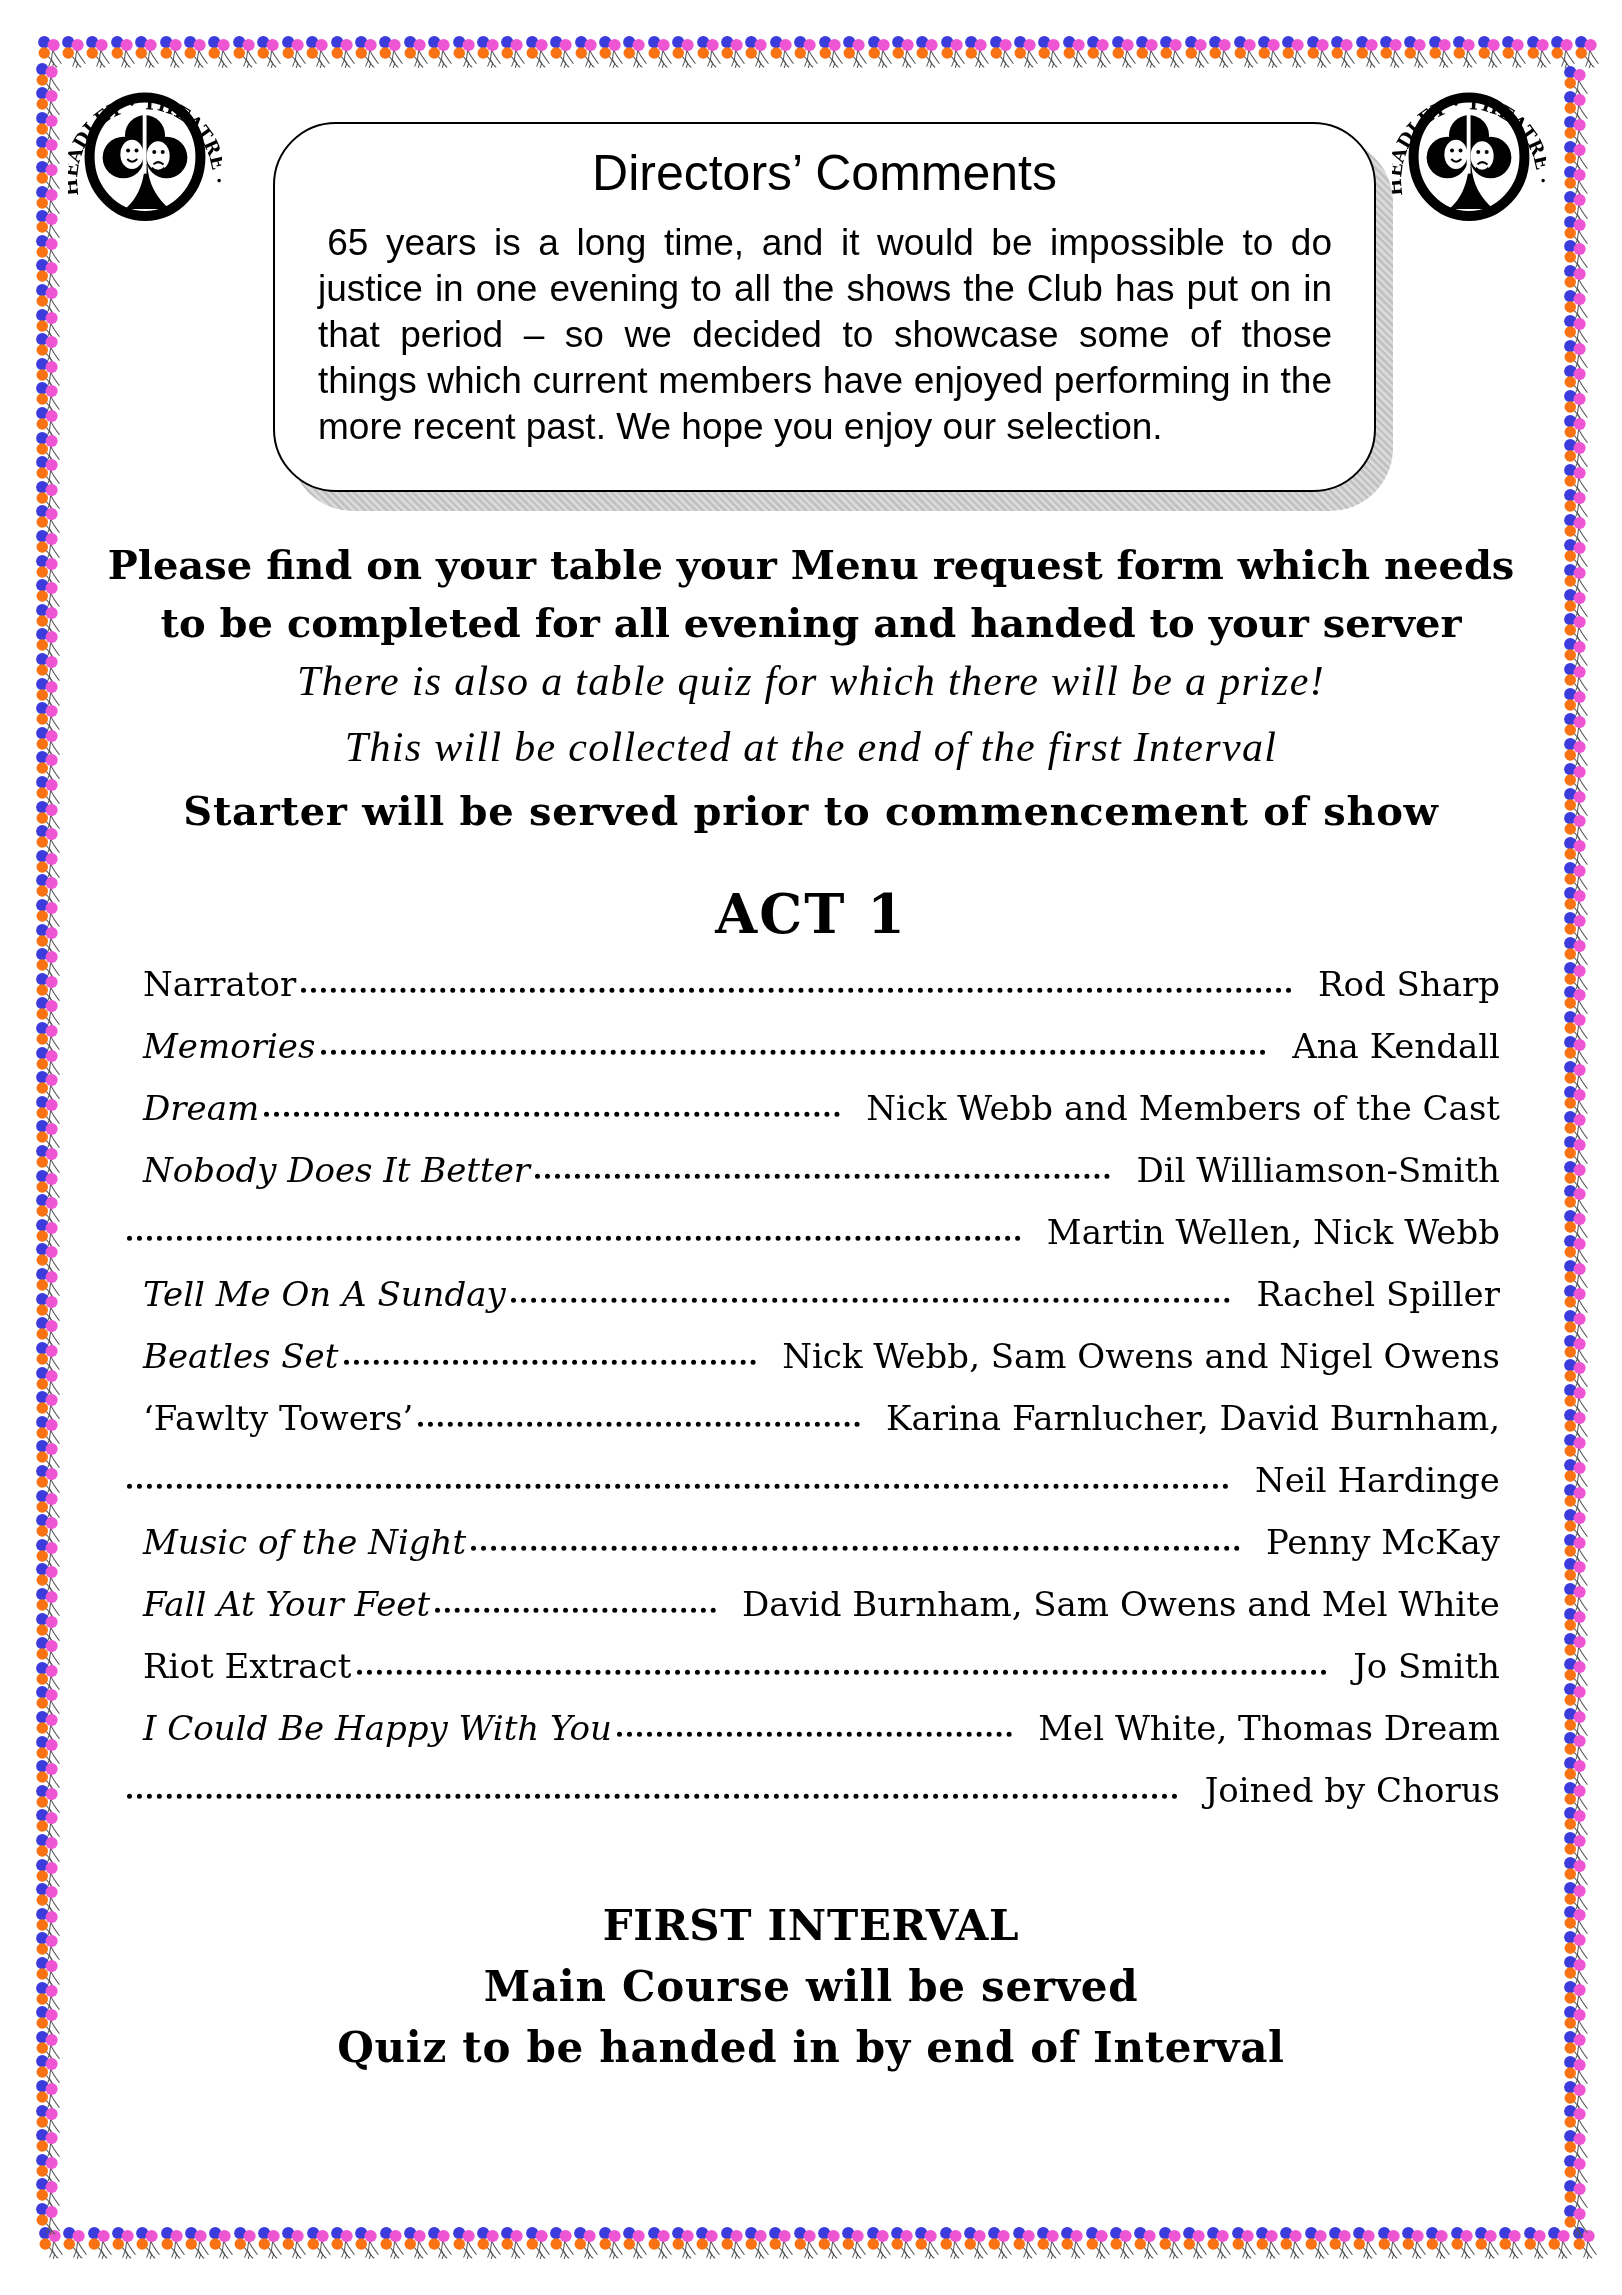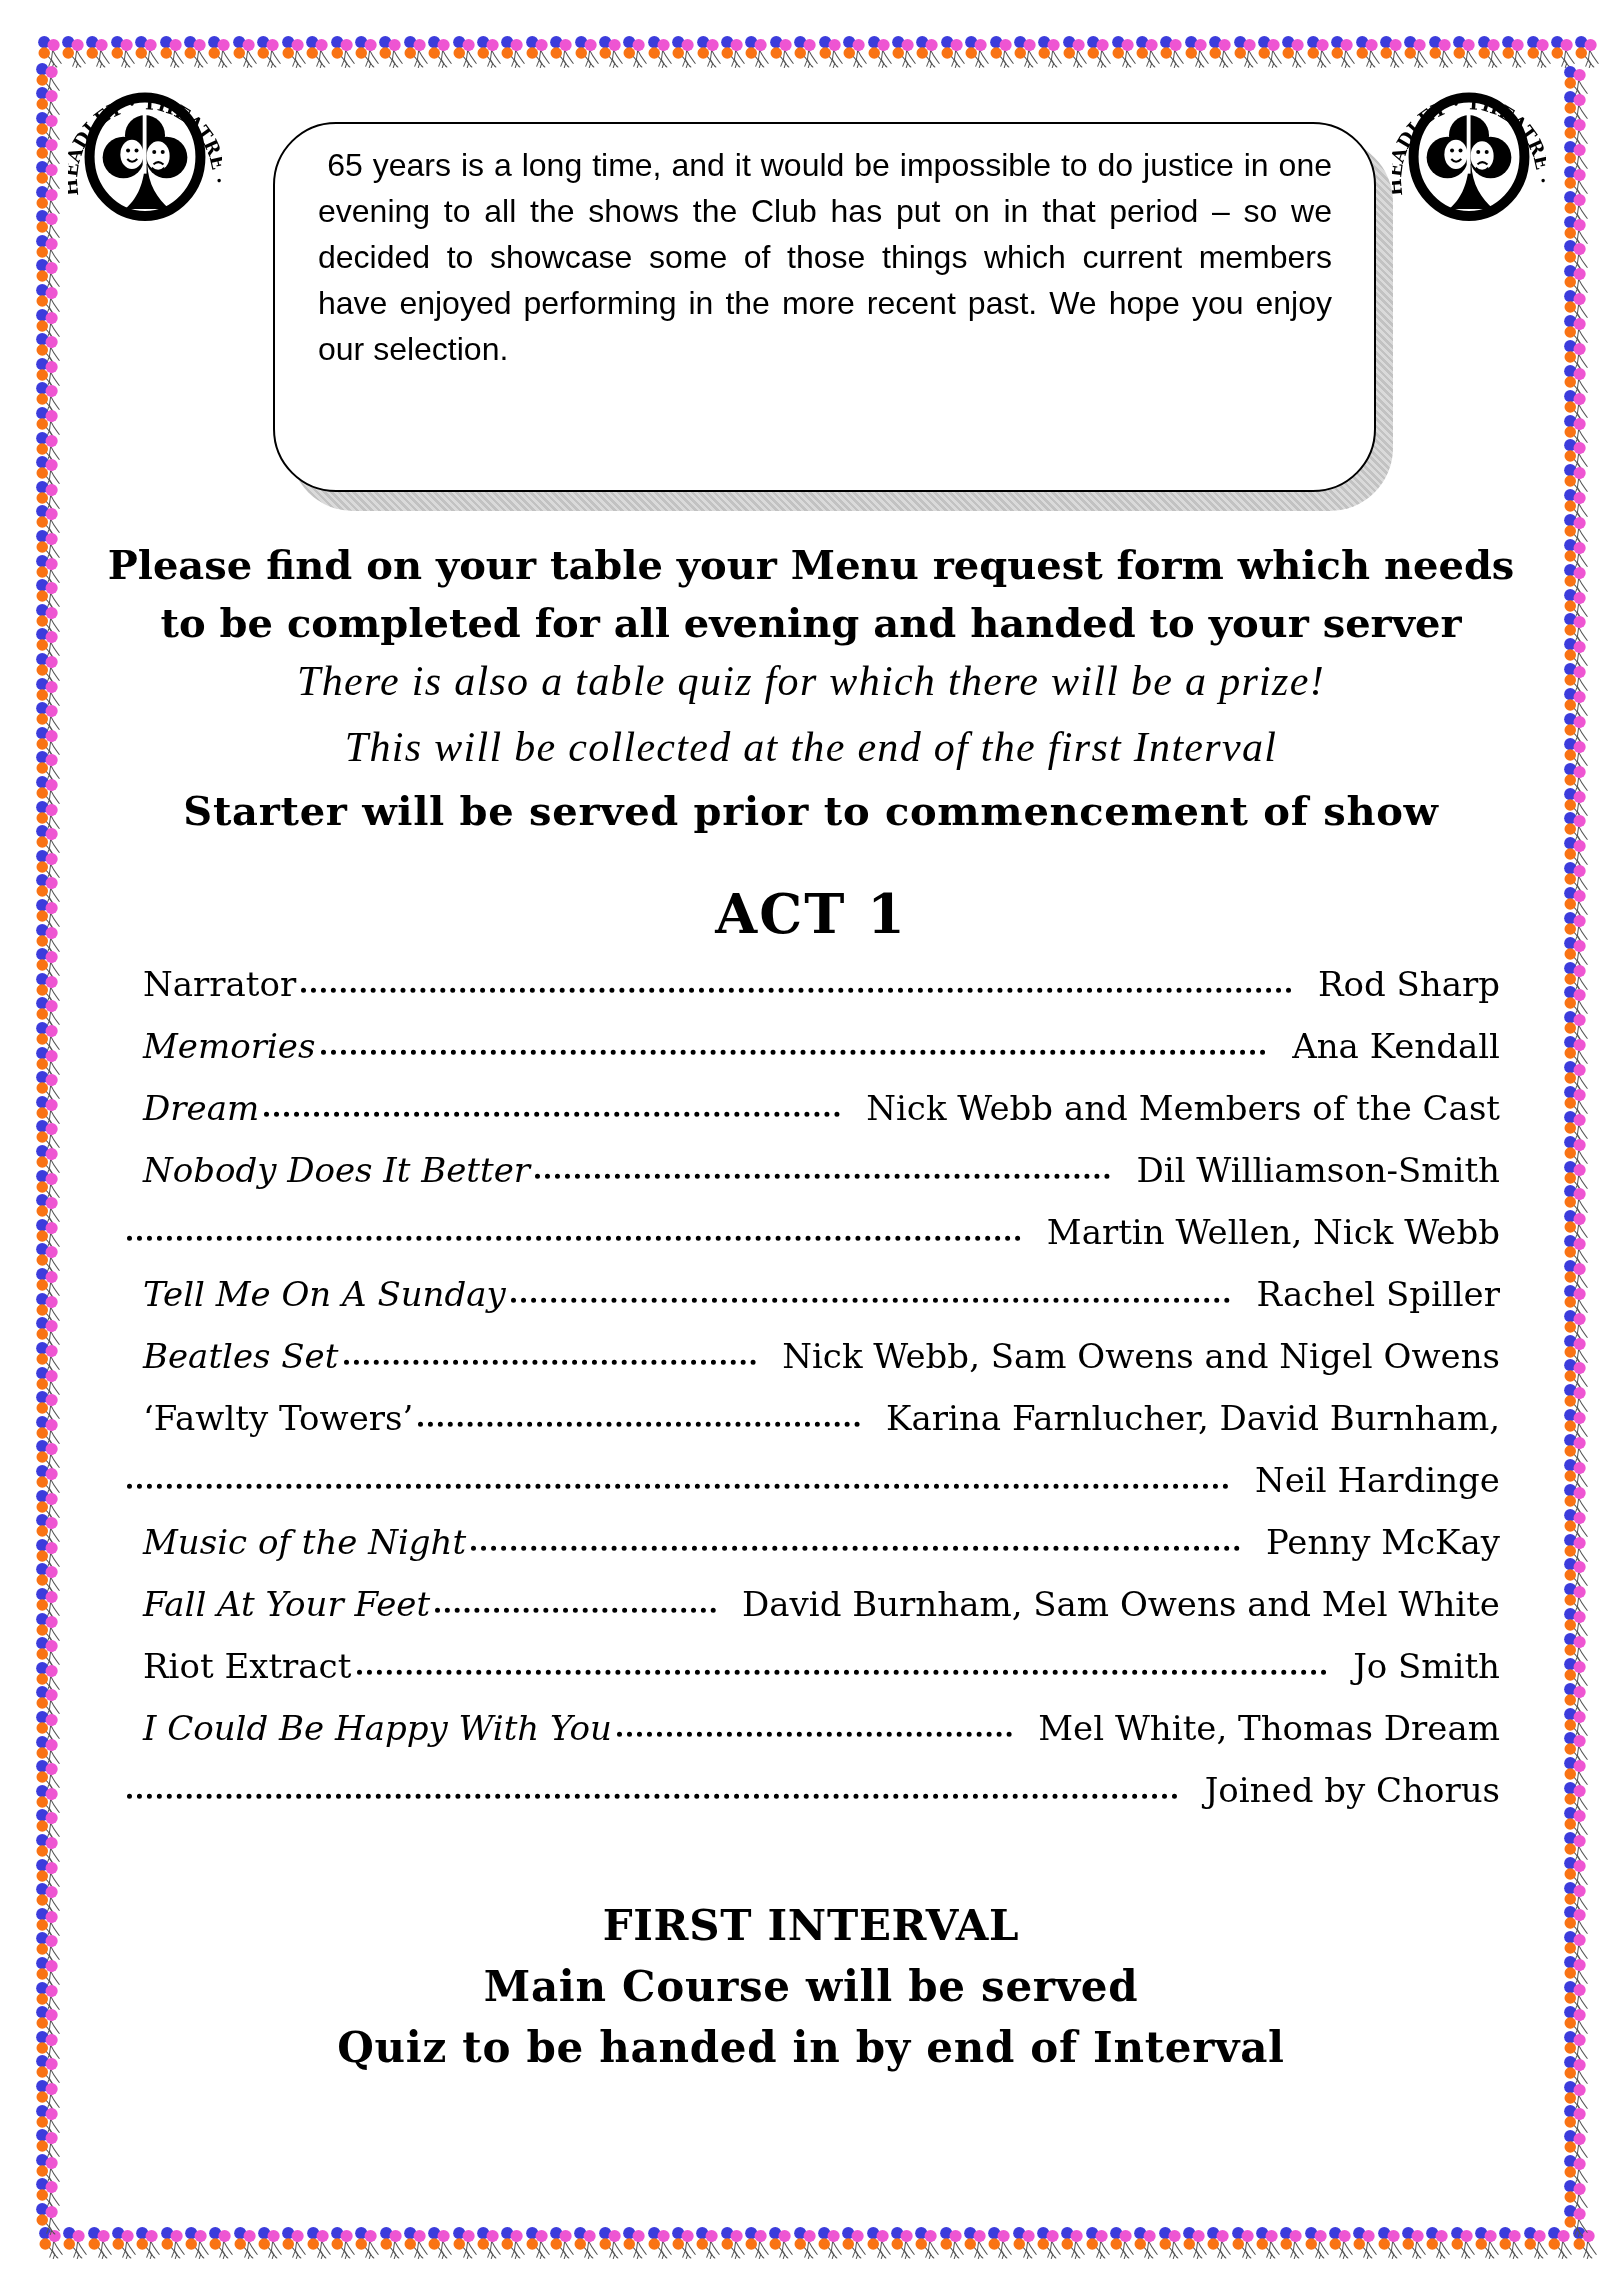--- a/index.html
+++ b/index.html
@@ -30,21 +30,21 @@
     z-index:2;
   }
   #dc-title{
     margin:19.6px 0 0 0;text-align:center;
     font-family:"Liberation Sans",sans-serif;
     font-size:50px;font-weight:400;letter-spacing:0;
   }
   #dc-body{
     margin:18.3px 42px 0 43px;
     font-family:"Liberation Sans",sans-serif;
-    font-size:32px;line-height:46px;
+    font-size:37px;line-height:46px;
     text-align:justify;text-indent:9.2px;
   }
   
   .center-block{position:absolute;left:0;width:1622px;text-align:center;}
   #menu-notice{top:536px;font-size:40px;line-height:58px;font-weight:700;}
   #quiz-notice{
     top:648px;font-size:42px;line-height:66px;font-weight:400;
     font-style:italic;font-family:Liberation Serif, serif;letter-spacing:1.3px;
   }
   #starter-notice{top:787px;font-size:40px;font-weight:700;letter-spacing:0.7px;}
@@ -2545,20 +2545,21 @@
       <ellipse cx="117" cy="115" rx="15" ry="19" fill="#fff"></ellipse>
       <circle cx="112" cy="110" r="2.6" fill="#000"></circle>
       <circle cx="123" cy="110" r="2.6" fill="#000"></circle>
       <path d="M111,126 Q117,120 124,126" stroke="#000" stroke-width="2.6" fill="none"></path>
       <path d="M109,129 Q117,137 125,129 L125,133 Q117,141 109,133 Z" fill="#000"></path>
     </g>
   </svg>
 
   <div id="dc-shadow"></div>
   <div id="dc-box">
+    <div id="dc-title">Directors’ Comments</div>
     <div id="dc-body">65 years is a long time, and it would be impossible to do justice in one evening to all the shows the Club has put on in that period – so we decided to showcase some of those things which current members have enjoyed performing in the more recent past.  We hope you enjoy our selection.</div>
   </div>
 
   <div id="menu-notice" class="center-block">
     <div>Please find on your table your Menu request form which needs</div>
     <div>to be completed for all evening and handed to your server</div>
   </div>
 
   <div id="quiz-notice" class="center-block">
     <div>There is also a table quiz for which there will be a prize!</div>

